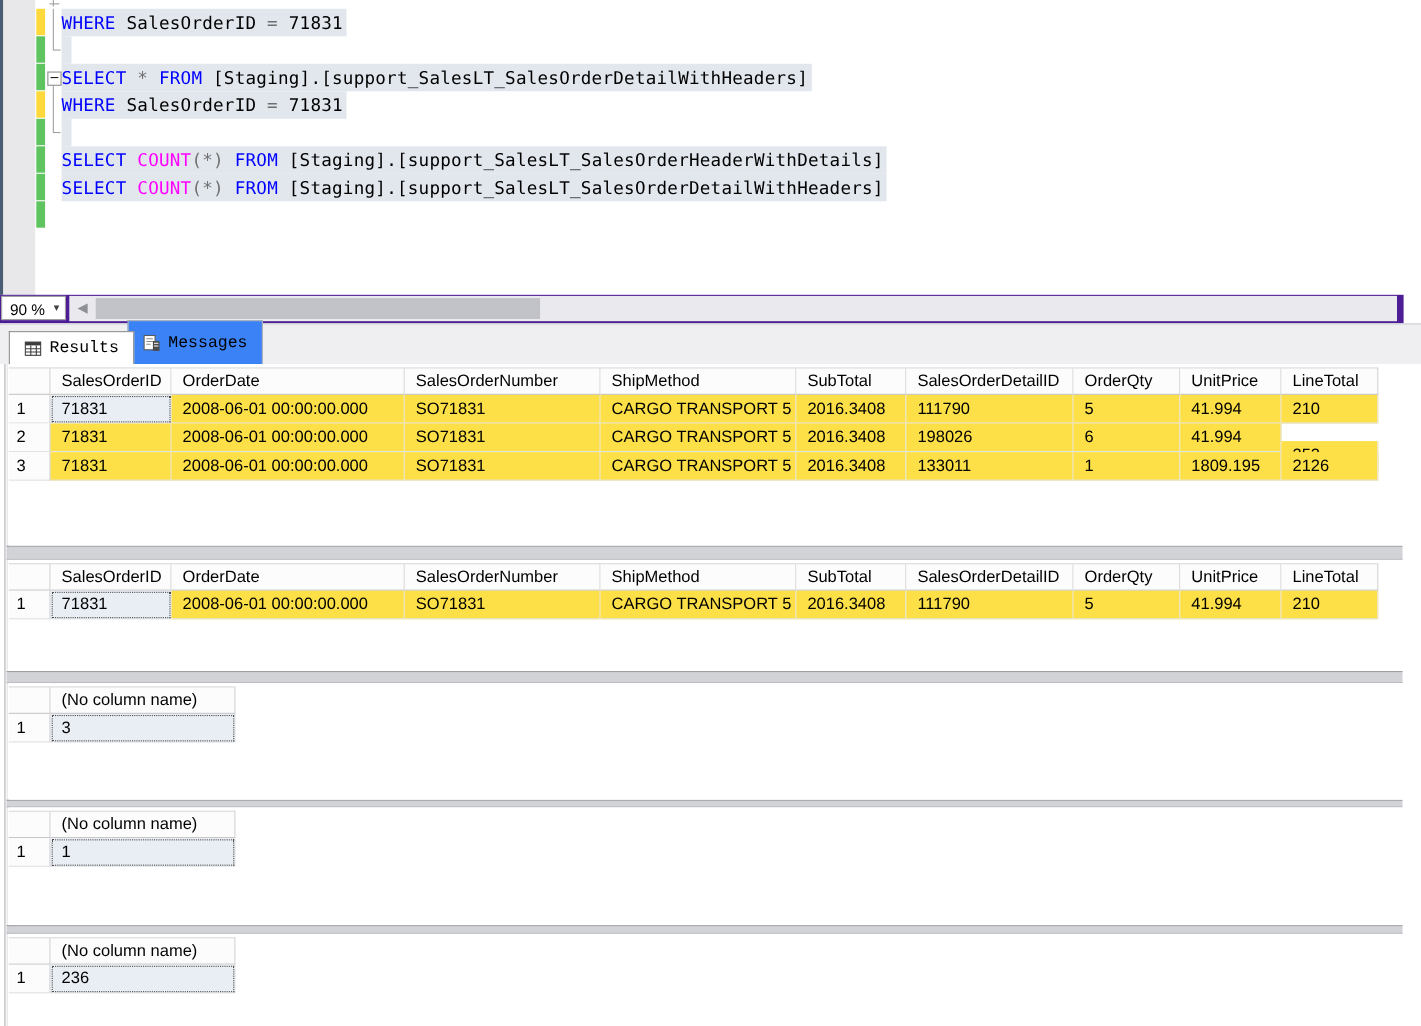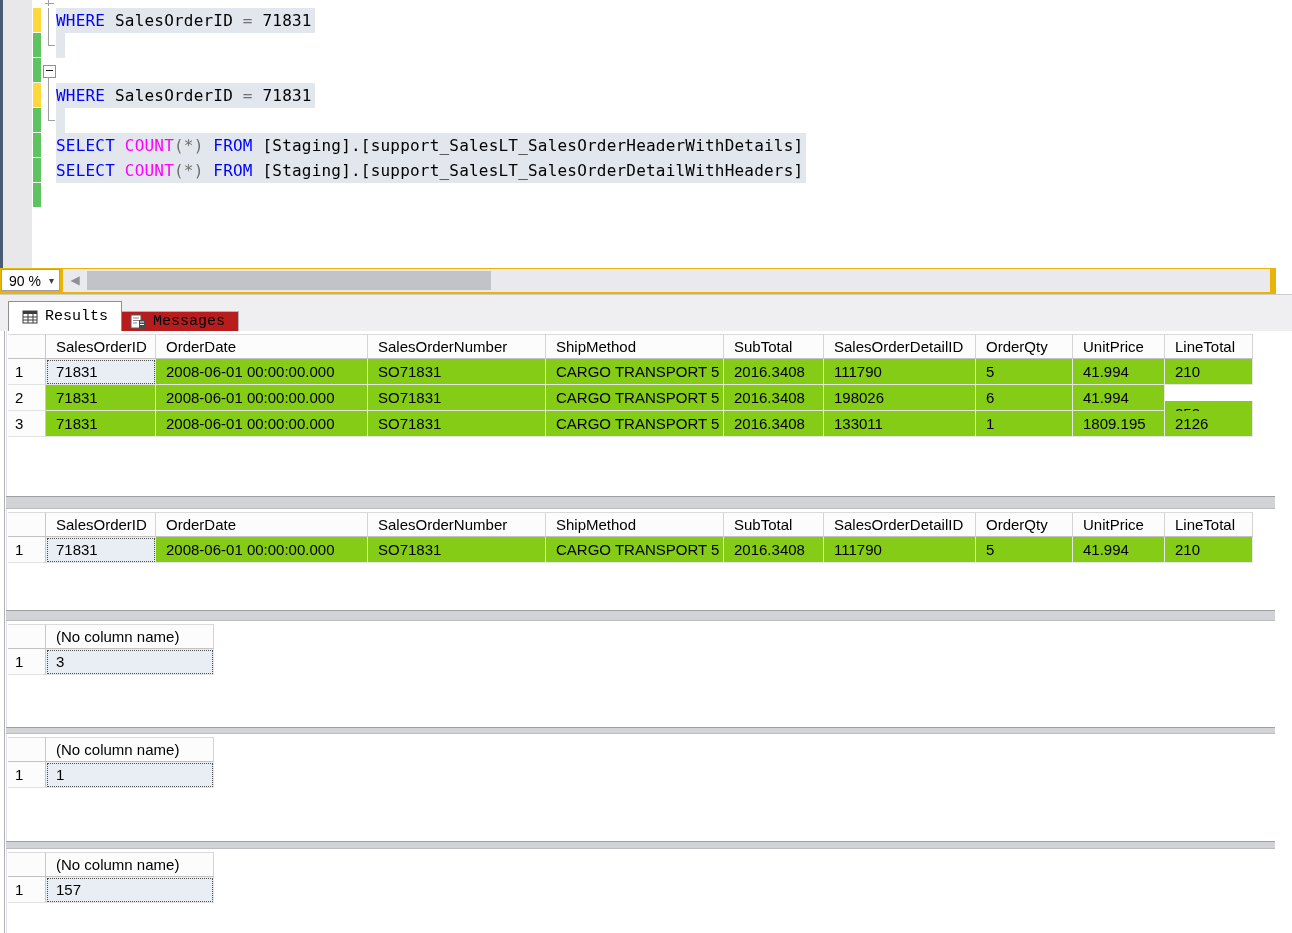--- a/index.html
+++ b/index.html
@@ -21,55 +21,55 @@
   .fv{position:absolute;left:48px;width:1px;background:#a0a0a0;}
   .fv-start{top:19px;bottom:0;}
   .fv-mid{top:0;bottom:0;}
   .fv-end{top:0;height:13px;}
   .fold-tick{position:absolute;left:49px;top:12px;width:6px;height:1px;background:#a0a0a0;}
   .code{position:absolute;left:56px;top:0;height:25px;line-height:25px;
         font-family:"DejaVu Sans Mono",monospace;font-size:16px;letter-spacing:.2px;white-space:pre;}
   .hl{display:inline-block;height:25px;padding-right:3px;}
   .nl-hl{display:inline-block;width:9px;height:25px;}
   
-  #statusrow{position:absolute;left:0;top:268px;width:1276px;height:26px;background:#eab308;}
+  #statusrow{position:absolute;left:0;top:268px;width:1276px;height:26px;background:#4c1d95;}
   #zoombox{position:absolute;left:1px;top:1px;width:59px;height:22px;background:#fff;
            border:1px solid #9f9fa3;font-size:14px;line-height:22px;padding-left:7px;box-sizing:border-box;}
   #zoombox .arrow{position:absolute;right:5px;top:0;font-size:10px;color:#404040;}
   #hscroll{position:absolute;left:63px;top:1px;width:1207px;height:23px;background:#e9e9ee;}
   #hscroll .larrow{position:absolute;left:4px;top:0;width:16px;height:23px;color:#8f8f96;
                    font-size:12px;line-height:23px;text-align:center;}
   #hscroll .thumb{position:absolute;left:24px;top:2px;width:404px;height:19px;background:#c2c3c9;}
   
   #tabstrip{position:absolute;left:0;top:294px;width:1292px;height:37px;background:#efeff1;
             border-top:1px solid #cccdd1;box-sizing:border-box;font-family:Liberation Mono, monospace;}
   .tab{position:absolute;bottom:0;display:flex;align-items:center;gap:7px;padding:0 13px;
        font-size:15px;box-sizing:border-box;white-space:nowrap;}
   .tab.active{left:8px;height:30px;background:#ffffff;border:1px solid #8f8f8f;border-bottom:none;z-index:2;}
-  .tab.inactive{left:116px;height:20px;background:#b91c1c;border:1px solid #b3b3b7;border-bottom:none;}
+  .tab.inactive{left:116px;height:40px;background:#3b82f6;border:1px solid #b3b3b7;border-bottom:none;}
   .tabicon{width:16px;height:16px;flex:0 0 auto;}
   
   #results{position:absolute;left:0;top:331px;width:1292px;height:602px;background:#fff;}
   #results .leftline{position:absolute;left:4px;top:0;bottom:0;width:1px;background:#b0b1b5;}
   #results .leftline2{position:absolute;left:6px;top:0;bottom:0;width:1px;background:#e3e3e7;}
   #panes{position:absolute;left:8px;top:0;width:1269px;}
   .pane{position:relative;background:#fff;padding-top:3px;box-sizing:border-box;}
   .splitter{background:#d2d3d7;border-top:1px solid #9fa0a4;border-bottom:1px solid #bcbdc1;
             box-sizing:border-box;margin-left:-2px;width:1269px;}
   .grow{display:flex;height:26px;}
   .ghead{display:flex;height:25px;}
   .hcell{box-sizing:border-box;height:25px;line-height:23px;font-size:15px;padding:0 4px 0 10px;
          background:#fcfcfc;border-top:1px solid #dadada;border-right:1px solid #d4d4d4;
          border-bottom:1px solid #c2c2c2;white-space:nowrap;overflow:hidden;}
   .corner{box-sizing:border-box;height:25px;background:#fcfcfc;border-top:1px solid #dadada;
           border-right:1px solid #c9c9c9;border-bottom:1px solid #c2c2c2;}
   .rnum{box-sizing:border-box;height:26px;line-height:26px;font-size:15px;padding-left:7px;
         background:#fcfcfc;border-right:1px solid #c9c9c9;border-bottom:1px solid #e2e2e2;}
   .cell{box-sizing:border-box;height:26px;line-height:25px;font-size:15px;padding:0 4px 0 10px;
-        background:#84cc16;border-right:1px solid #e6e6e6;border-bottom:1px solid #e4e4e4;
+        background:#fde047;border-right:1px solid #e6e6e6;border-bottom:1px solid #e4e4e4;
         white-space:nowrap;overflow:hidden;}
   .cell.sel{background:#e9eef5;outline:1px dotted #4d4d4d;outline-offset:-2px;}
 </style>
 </head>
 <body>
 
 <div id="editor">
   <div class="edge"></div>
   <div class="gutter"></div>
   <div class="fold-stub-v"></div>
@@ -83,20 +83,21 @@
       <div class="eline">
         <div class="cbar" style="background: rgb(95, 195, 95);"></div>
         <div class="fv fv-end"></div>
         <div class="fold-tick"></div>
         <span class="code"><span class="nl-hl" style="background: rgb(226, 231, 238);"></span></span>
       </div>
       <div class="eline">
         <div class="cbar" style="background: rgb(95, 195, 95);"></div>
         <div class="fold-box"></div>
         <div class="fv fv-start"></div>
+        <span class="code"><span class="hl" style="background: rgb(226, 231, 238);"><span style="color: rgb(0, 0, 255);">SELECT </span><span style="color: rgb(111, 111, 111);">* </span><span style="color: rgb(0, 0, 255);">FROM </span><span style="color: rgb(0, 0, 0);">[Staging].[support_SalesLT_SalesOrderDetailWithHeaders]</span></span></span>
       </div>
       <div class="eline">
         <div class="cbar" style="background: rgb(255, 217, 60);"></div>
         <div class="fv fv-mid"></div>
         <span class="code"><span class="hl" style="background: rgb(226, 231, 238);"><span style="color: rgb(0, 0, 255);">WHERE </span><span style="color: rgb(0, 0, 0);">SalesOrderID </span><span style="color: rgb(111, 111, 111);">= </span><span style="color: rgb(0, 0, 0);">71831</span></span></span>
       </div>
       <div class="eline">
         <div class="cbar" style="background: rgb(95, 195, 95);"></div>
         <div class="fv fv-end"></div>
         <div class="fold-tick"></div>
@@ -258,17 +259,17 @@
         </div>
       </div>
       <div class="splitter" style="height: 8px;"></div>
       <div class="pane" style="height: 83px;">
         <div class="ghead">
           <div class="corner" style="width: 38px;"></div>
           <div class="hcell" style="width: 168px;">(No column name)</div>
         </div>
         <div class="grow">
           <div class="rnum" style="width: 38px;">1</div>
-          <div class="cell sel" style="width: 168px;">157</div>
+          <div class="cell sel" style="width: 168px;">236</div>
         </div>
       </div>
     </div>
 </div>
 
 </body></html>

